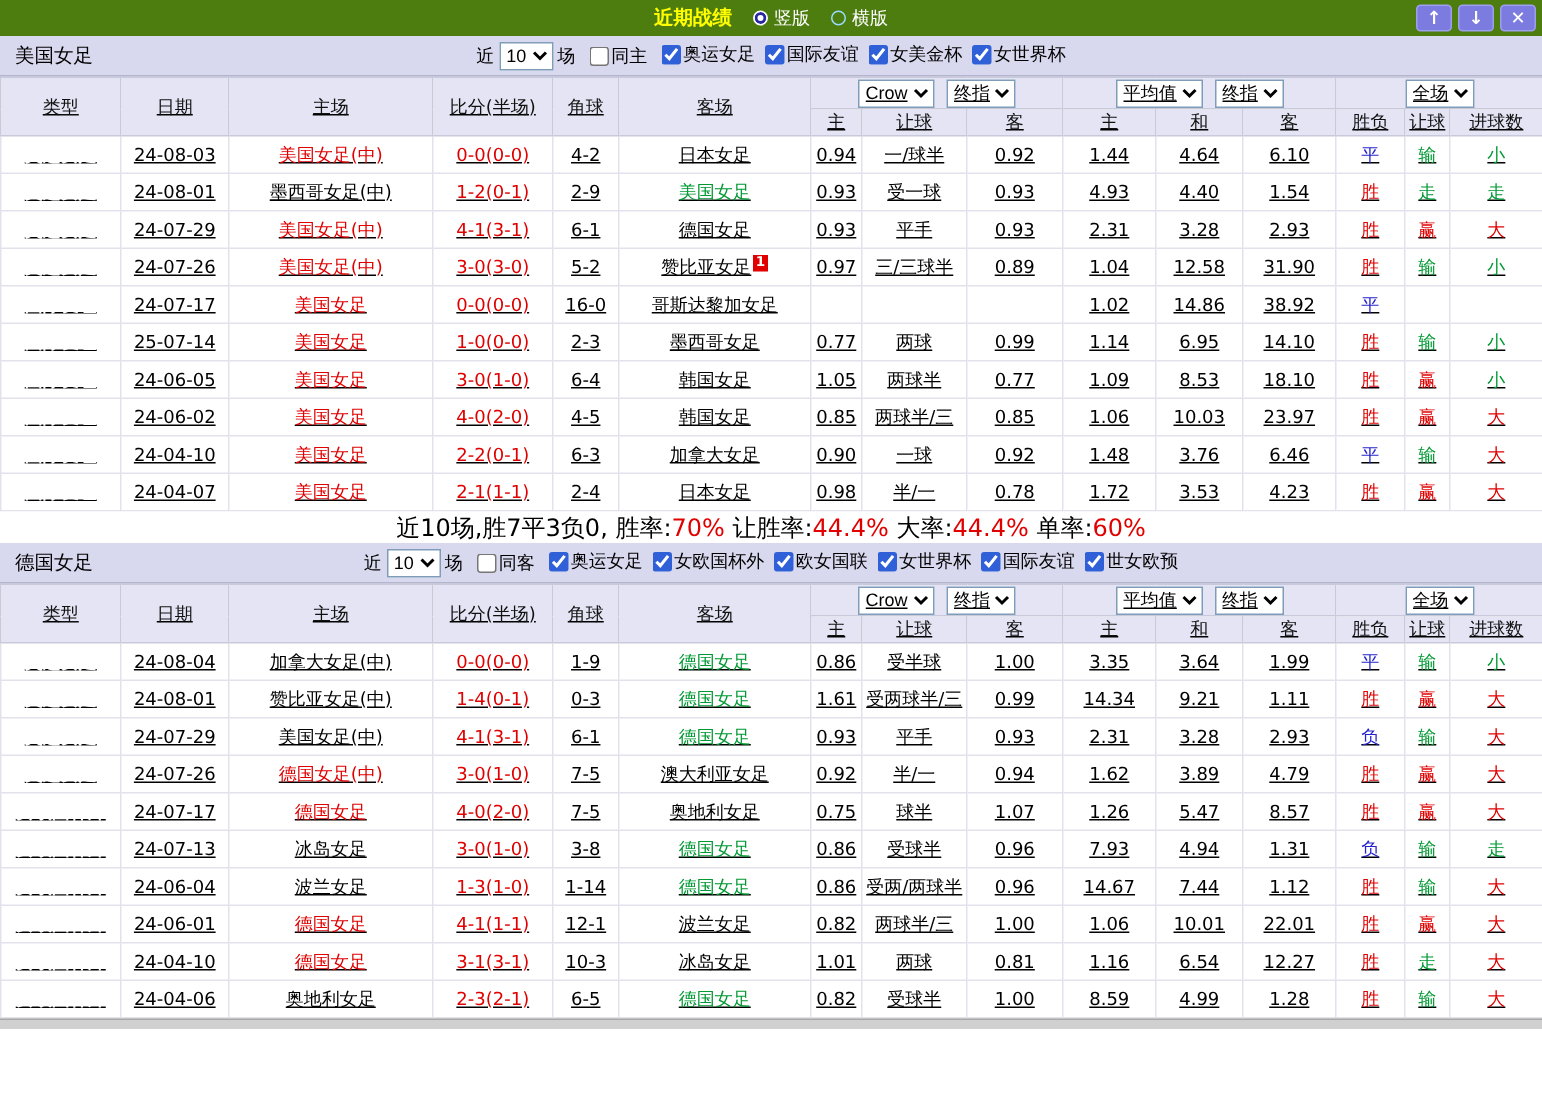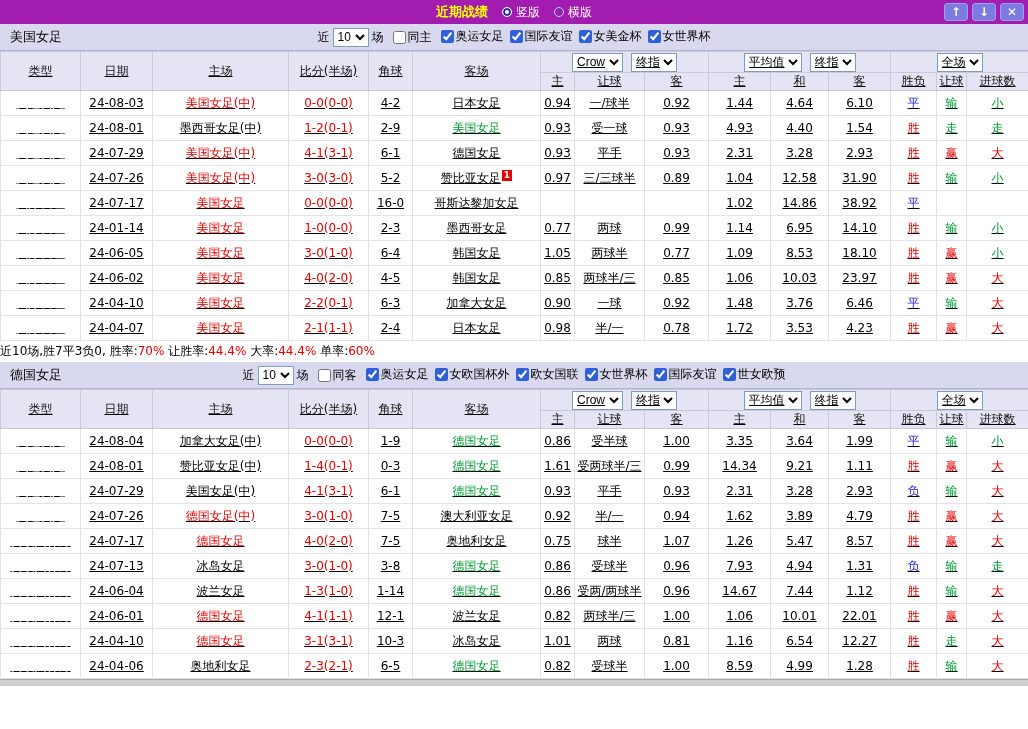--- a/index.html
+++ b/index.html
@@ -7,21 +7,21 @@
     width: 1028px;
     font-family: "DejaVu Sans", "Liberation Sans", sans-serif;
     font-size: 12px;
     background: #fff;
     color: #000;
   }
   .app { width: 1028px; }
 
   
   .titlebar {
-    height: 24px; background: #a21caf; position: relative;
+    height: 24px; background: #4d7c0f; position: relative;
     display: flex; align-items: center; justify-content: center; color: #fff;
   }
   .tb-center { display: flex; align-items: center; gap: 14px; }
   .win-title { color: #ffff00; font-weight: bold; font-size: 13px; }
   .radio { display: inline-flex; align-items: center; gap: 4px; cursor: pointer; font-size: 12px; }
   .rdot { width: 10px; height: 10px; border: 1px solid #fff; border-radius: 50%; display: inline-block; }
   .radio.sel .rdot { background: #fff; box-shadow: inset 0 0 0 2px #2828a0; }
   .radio.unsel .rdot { background: transparent; border-color: #9adcff; }
   .tb-buttons { position: absolute; right: 4px; top: 3px; display: flex; gap: 4px; }
   .tb-btn {
@@ -66,21 +66,21 @@
   .c-green { color: #009933; }
   .c-blue  { color: #2222cc; }
   .c-k     { color: #000; }
   .badge {
     display: inline-block; background: #e00000; color: #fff; font-size: 9px;
     line-height: 11px; padding: 0 2px; margin-left: 1px; vertical-align: top; font-weight: bold;
   }
 
   
   .summary {
-    height: 21px; line-height: 21px; text-align: left; font-size: 12px; background: #fff;
+    height: 21px; line-height: 21px; text-align: center; font-size: 16px; background: #fff;
   }
   .bottom-strip { height: 7px; background: #d0d0d0; border-top: 1px solid #a8a8a8; }
 </style>
 </head>
 <body>
 
 <div class="app">
 
   <div class="titlebar">
     <div class="tb-center">
@@ -267,21 +267,21 @@
             <td class=""></td>
             <td class="">1.02</td>
             <td class="">14.86</td>
             <td class="">38.92</td>
             <td class="c-blue">平</td>
             <td class="c-k"></td>
             <td class="c-k"></td>
           </tr>
           <tr>
             <td class="type t-friendly">国际友谊</td>
-            <td class="">24-01-14</td>
+            <td class="">25-07-14</td>
             <td class="c-red">美国女足</td>
             <td class="c-red">1-0(0-0)</td>
             <td class="">2-3</td>
             <td class="c-k">墨西哥女足</td>
             <td class="">0.77</td>
             <td class="">两球</td>
             <td class="">0.99</td>
             <td class="">1.14</td>
             <td class="">6.95</td>
             <td class="">14.10</td>

